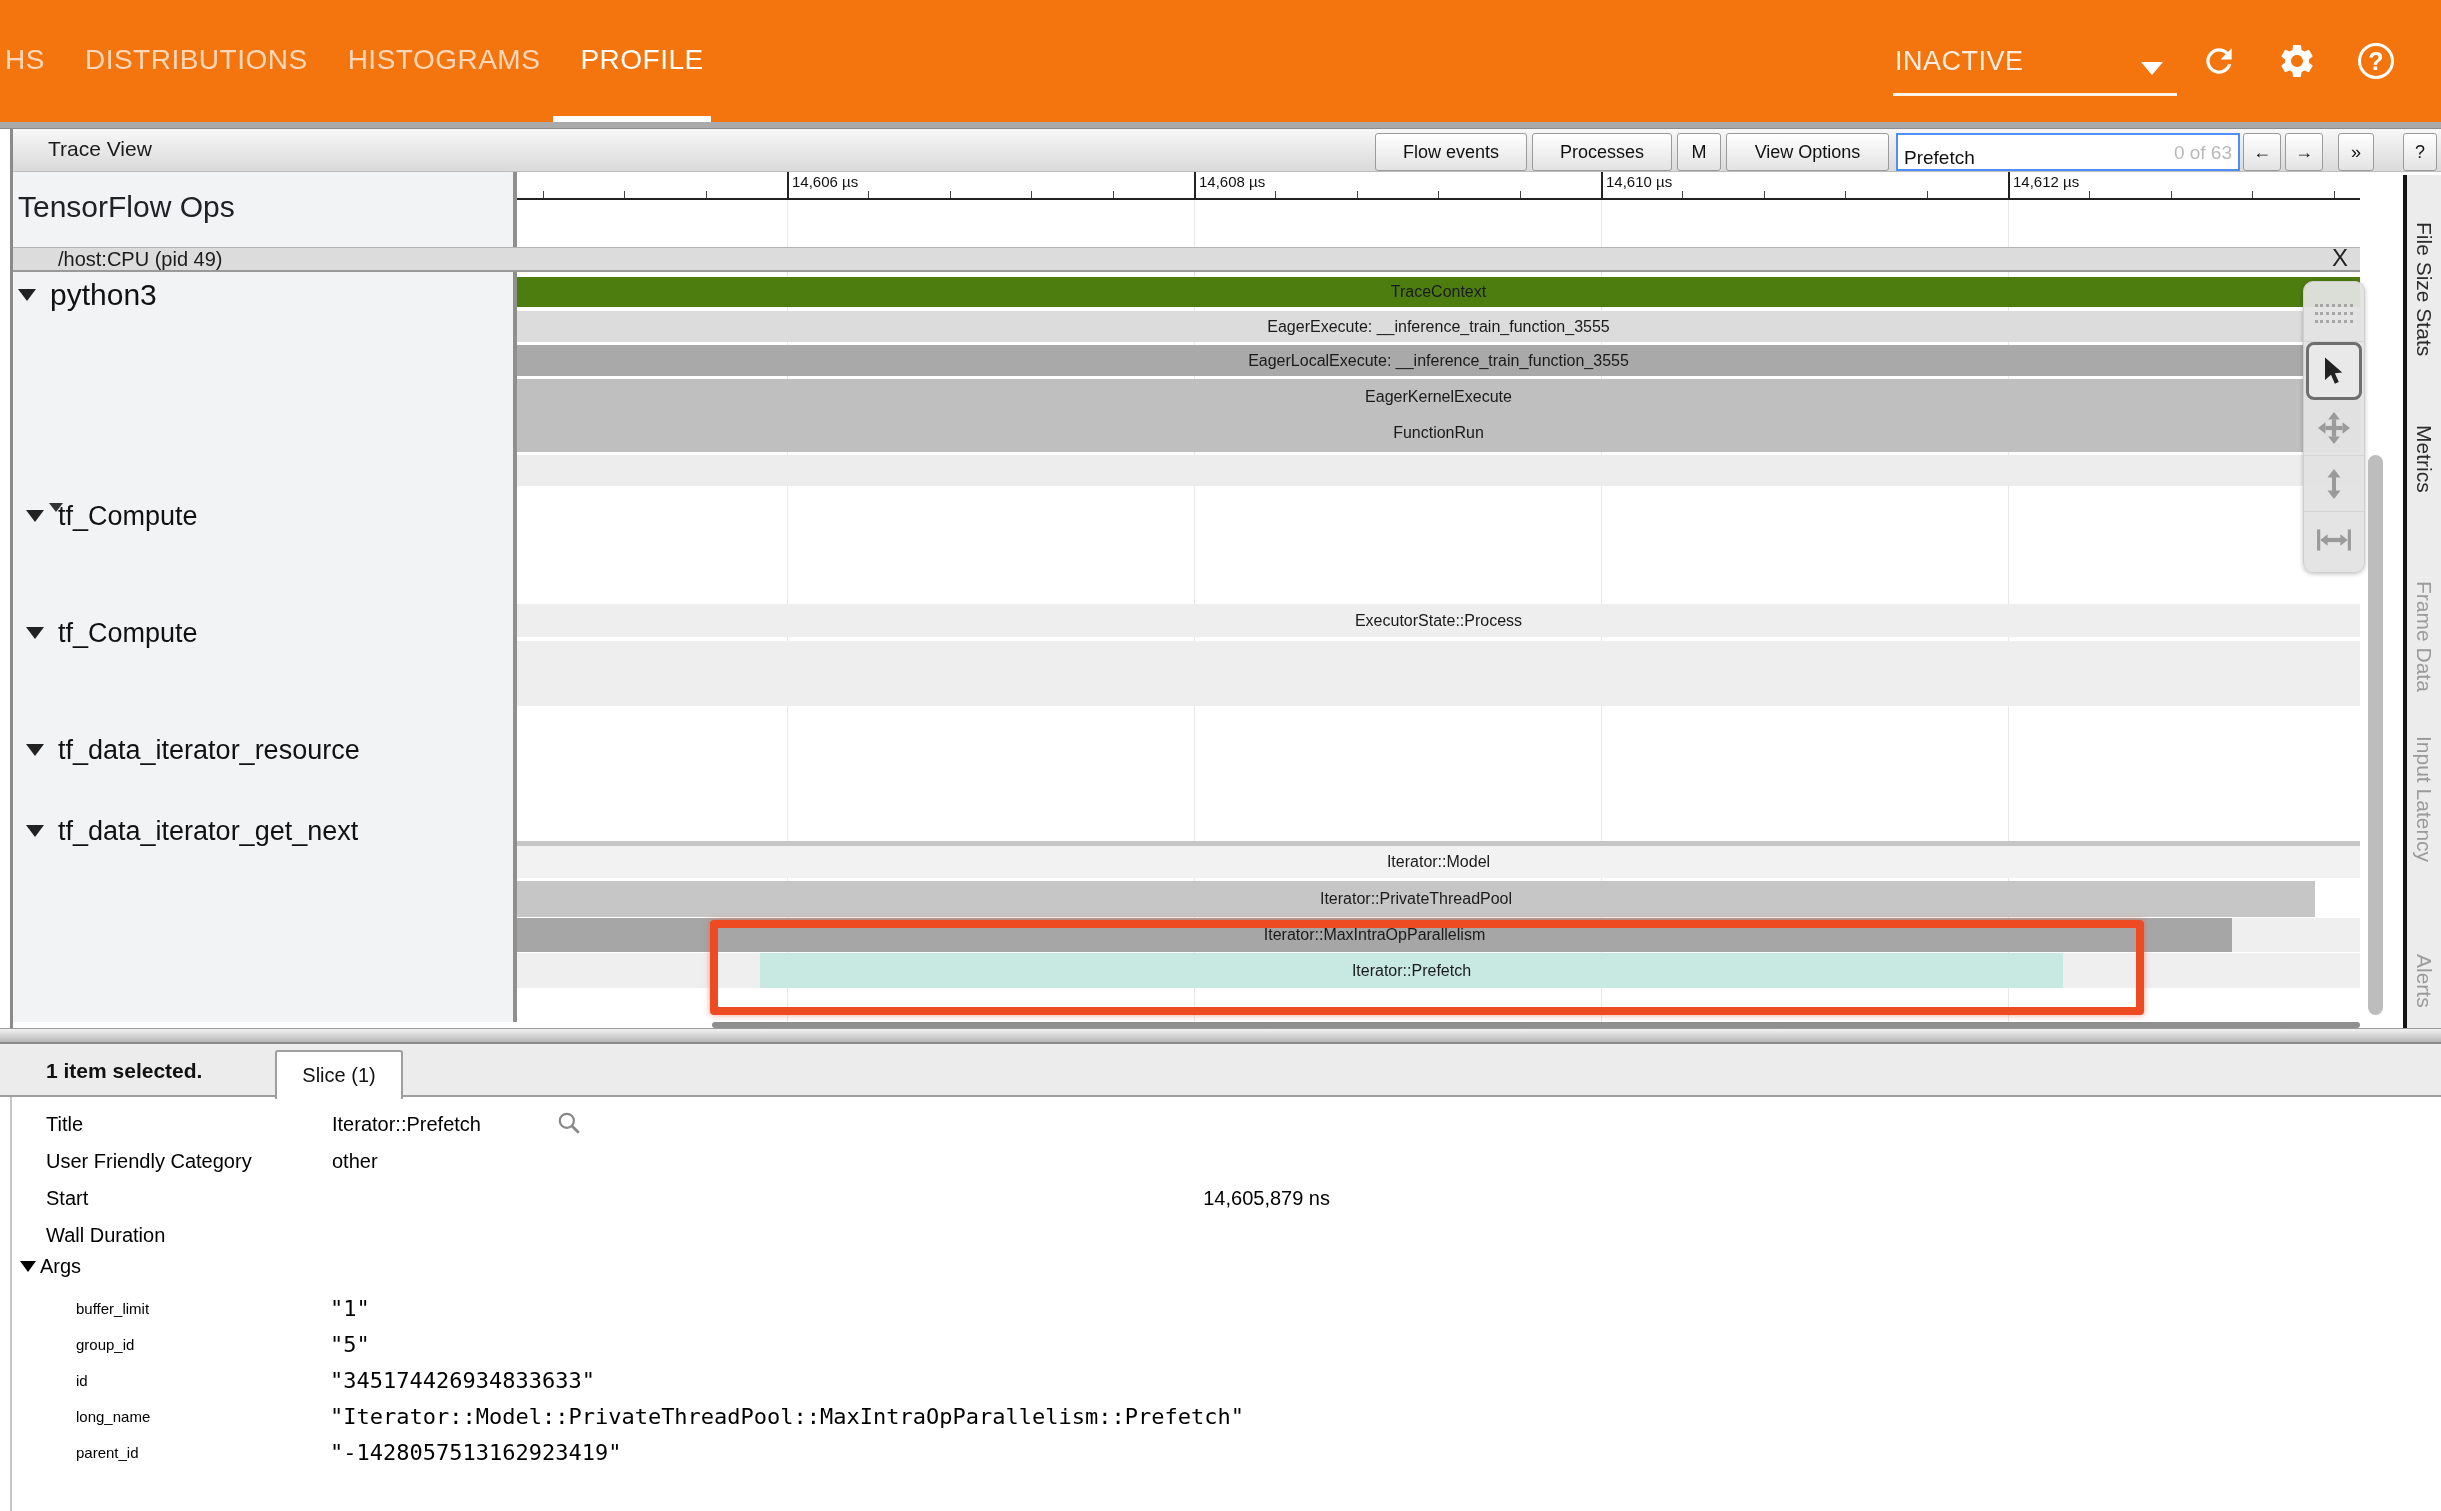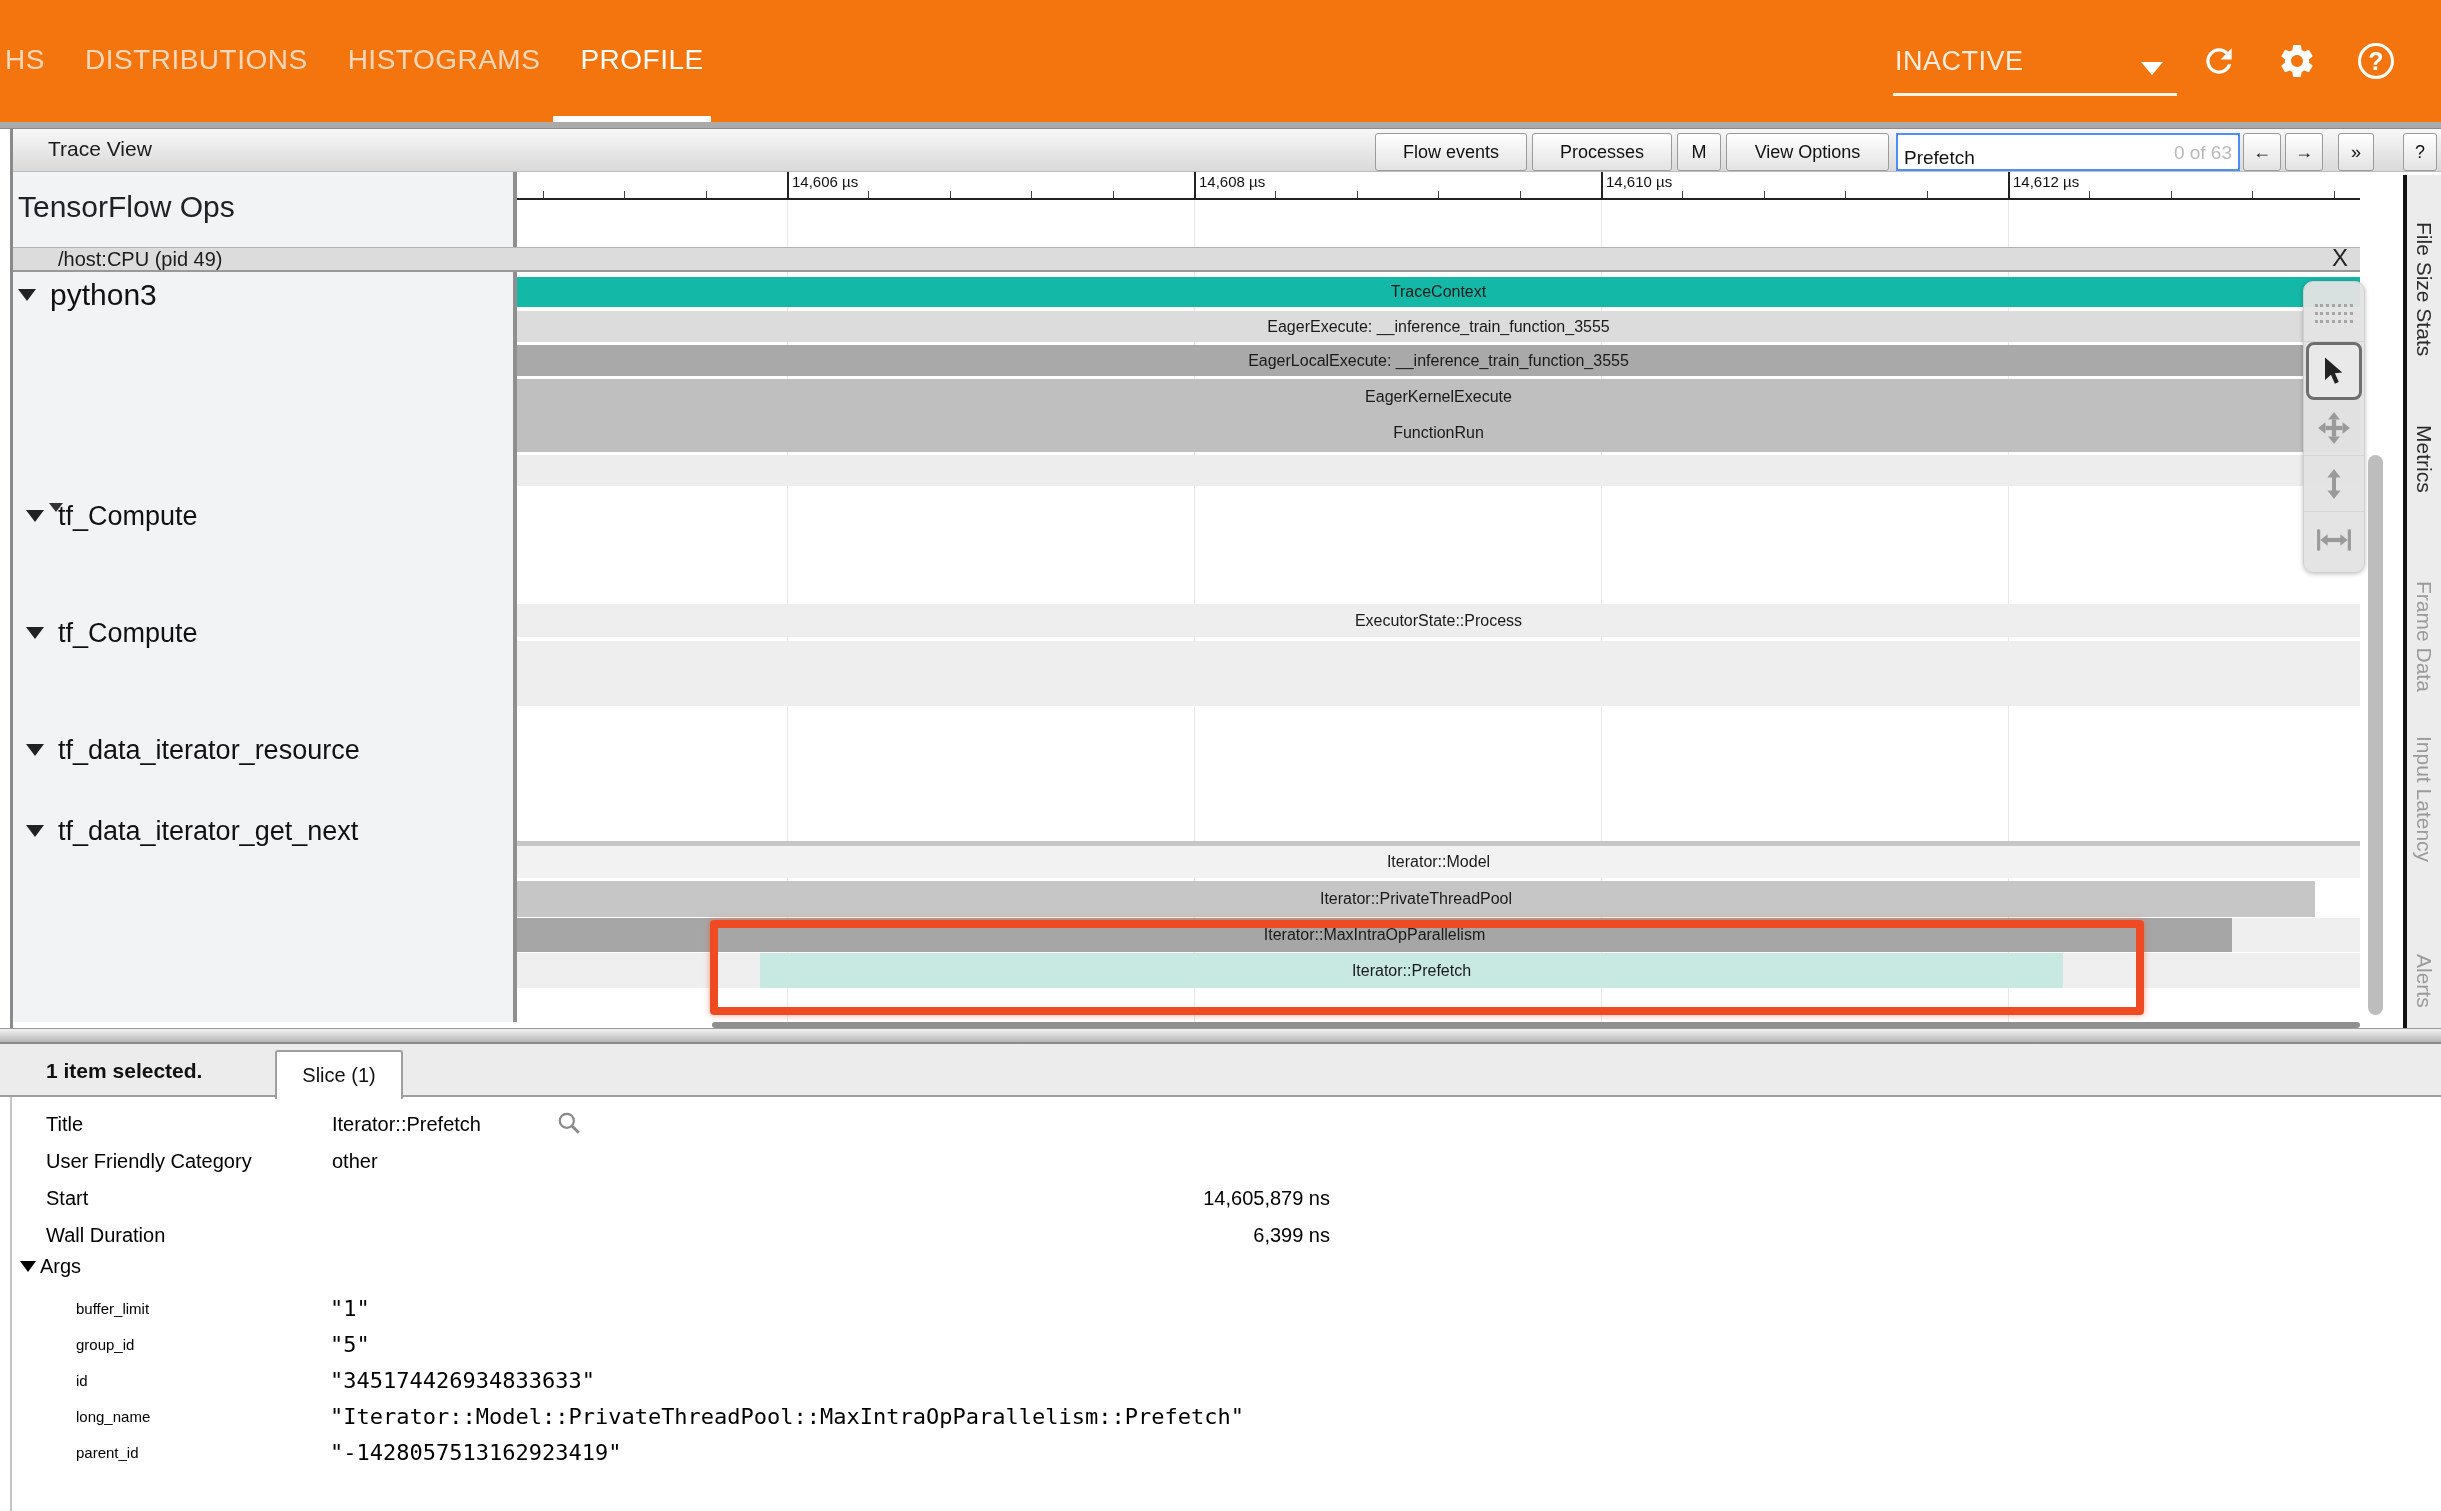--- a/index.html
+++ b/index.html
@@ -202,21 +202,21 @@
       <div class="track-label" style="left: 26px; top: 732px; font-size: 27px;">
         <span class="track-caret"></span>
         <span>tf_data_iterator_resource</span>
       </div>
       <div class="track-label" style="left: 26px; top: 813px; font-size: 27px;">
         <span class="track-caret"></span>
         <span>tf_data_iterator_get_next</span>
       </div>
     </div>
   <div id="rows">
-      <div class="bar" style="left: 517px; top: 277px; width: 1843px; height: 30px; background: #14b8a6;">
+      <div class="bar" style="left: 517px; top: 277px; width: 1843px; height: 30px; background: #4d7c0f;">
         <span>TraceContext</span>
       </div>
       <div class="bar" style="left: 517px; top: 311px; width: 1843px; height: 31px; background: rgb(220, 220, 220);">
         <span>EagerExecute: __inference_train_function_3555</span>
       </div>
       <div class="bar" style="left: 517px; top: 345px; width: 1843px; height: 31px; background: rgb(169, 169, 169);">
         <span>EagerLocalExecute: __inference_train_function_3555</span>
       </div>
       <div class="bar" style="left: 517px; top: 379px; width: 1843px; height: 35px; background: rgb(191, 191, 191);">
         <span>EagerKernelExecute</span>
@@ -320,21 +320,20 @@
       <div class="field-row" style="left: 0px; top: 1143px; width: 2431px;">
         <span class="field-label">User Friendly Category</span>
         <span class="field-value">other</span>
       </div>
       <div class="field-row" style="left: 0px; top: 1180px; width: 2431px;">
         <span class="field-label">Start</span>
         <span class="field-value right">14,605,879 ns</span>
       </div>
       <div class="field-row" style="left: 0px; top: 1217px; width: 2431px;">
         <span class="field-label">Wall Duration</span>
-        <span class="field-value right">6,399 ns</span>
       </div>
     </div>
   <div id="args-header">
     <span id="args-caret"></span>
     <span>Args</span>
   </div>
   <div id="args-rows">
       <div class="field-row" style="left: 0px; top: 1290px; width: 2431px;">
         <span class="arg-key">buffer_limit</span>
         <span class="arg-value">"1"</span>

